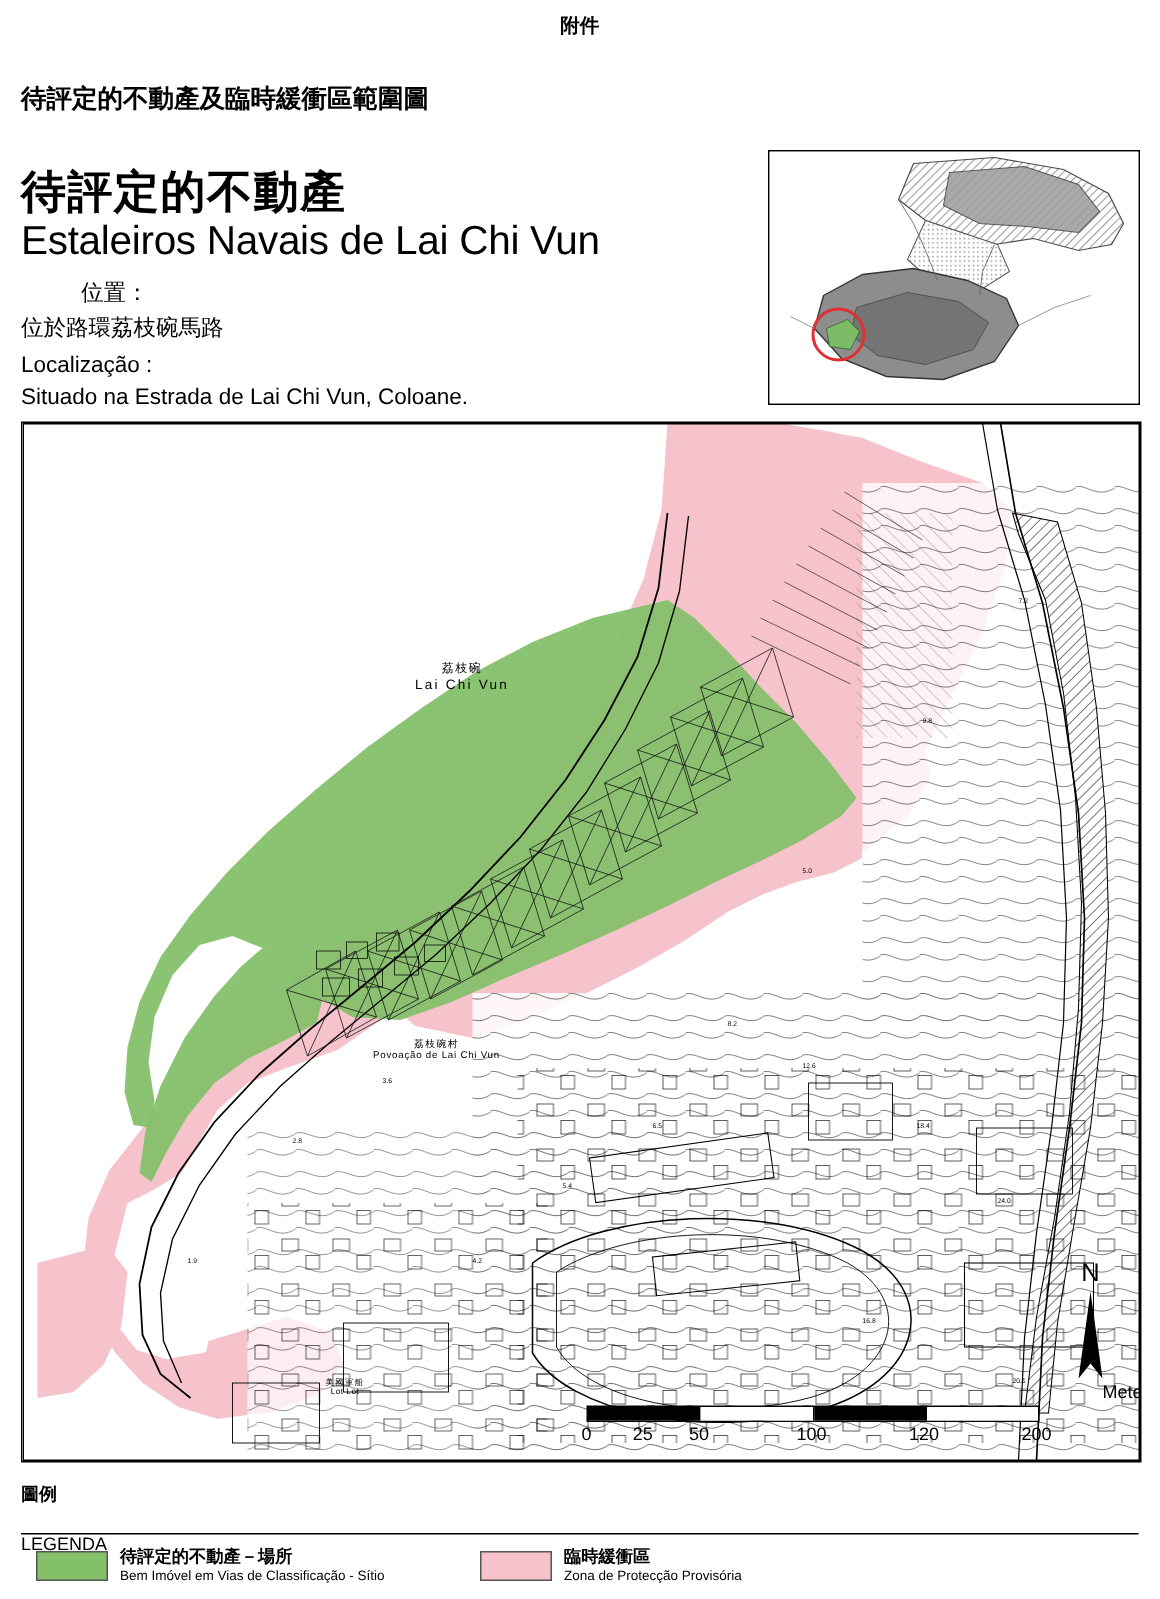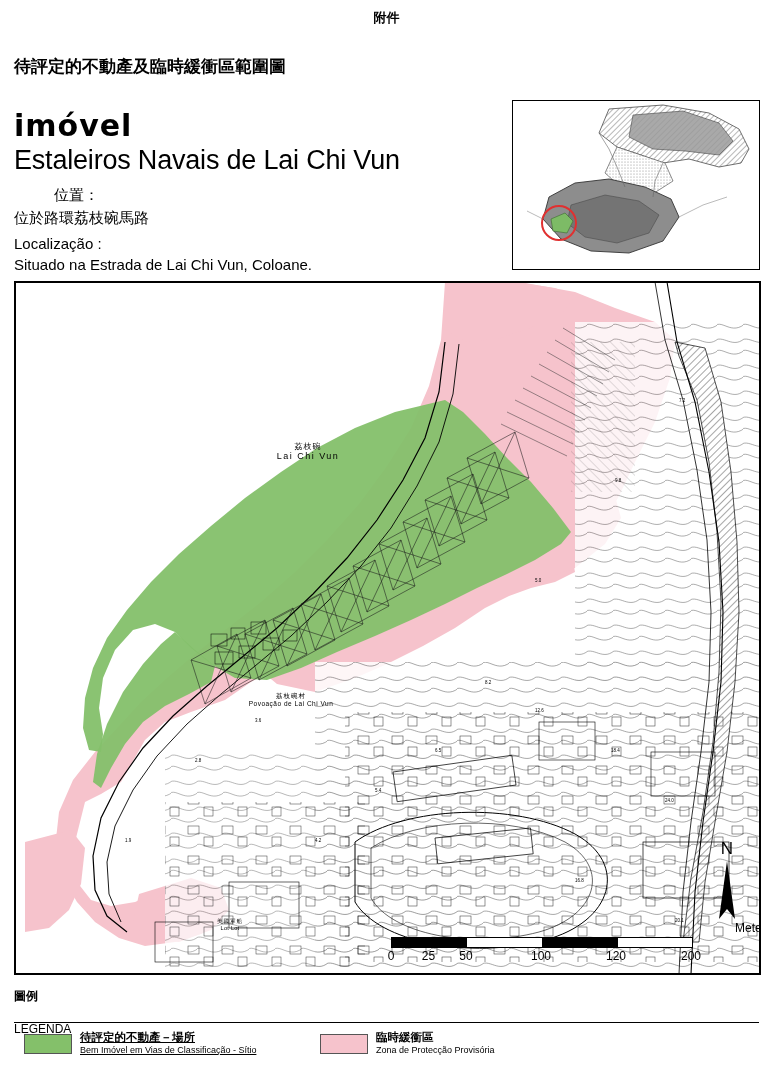--- a/index.html
+++ b/index.html
@@ -187,21 +187,21 @@
     left: 14px;
     top: 1031px;
     width: 745px;
     height: 30px;
   }
   .legend-item {
     position: absolute;
     display: flex;
     align-items: center;
   }
-  .legend-item.i0 { left: 10px; text-decoration: underline; }
+  .legend-item.i0 { left: 10px; }
   .legend-item.i1 { left: 306px; }
   .swatch {
     width: 46px;
     height: 18px;
     border: 1px solid #555;
     margin-right: 8px;
     flex: none;
   }
   .legend-text .zh { font-size: 11.5px; font-family: "DejaVu Sans", sans-serif; font-weight: bold; line-height: 1.2; }
   .legend-text .pt { font-size: 9px; line-height: 1.25; }
@@ -210,21 +210,21 @@
 <body>
 
 <div class="annex">
   <div class="zh">附件</div>
 </div>
 
 <div class="subtitle-block">
   <div class="subtitle-zh">待評定的不動產及臨時緩衝區範圍圖</div>
 </div>
 
-<div class="title-zh">imóvel</div>
+<div class="title-zh">待評定的不動產</div>
 <div class="title-pt">Estaleiros Navais de Lai Chi Vun</div>
 
 <div class="loc l1">位置：</div>
 <div class="loc l2">位於路環荔枝碗馬路</div>
 <div class="loc l3">Localização :</div>
 <div class="loc l4">Situado na Estrada de Lai Chi Vun, Coloane.</div>
 
 <div class="inset">
   <svg class="inset-canvas" viewBox="0 0 246 168" preserveAspectRatio="none">
     <defs>

